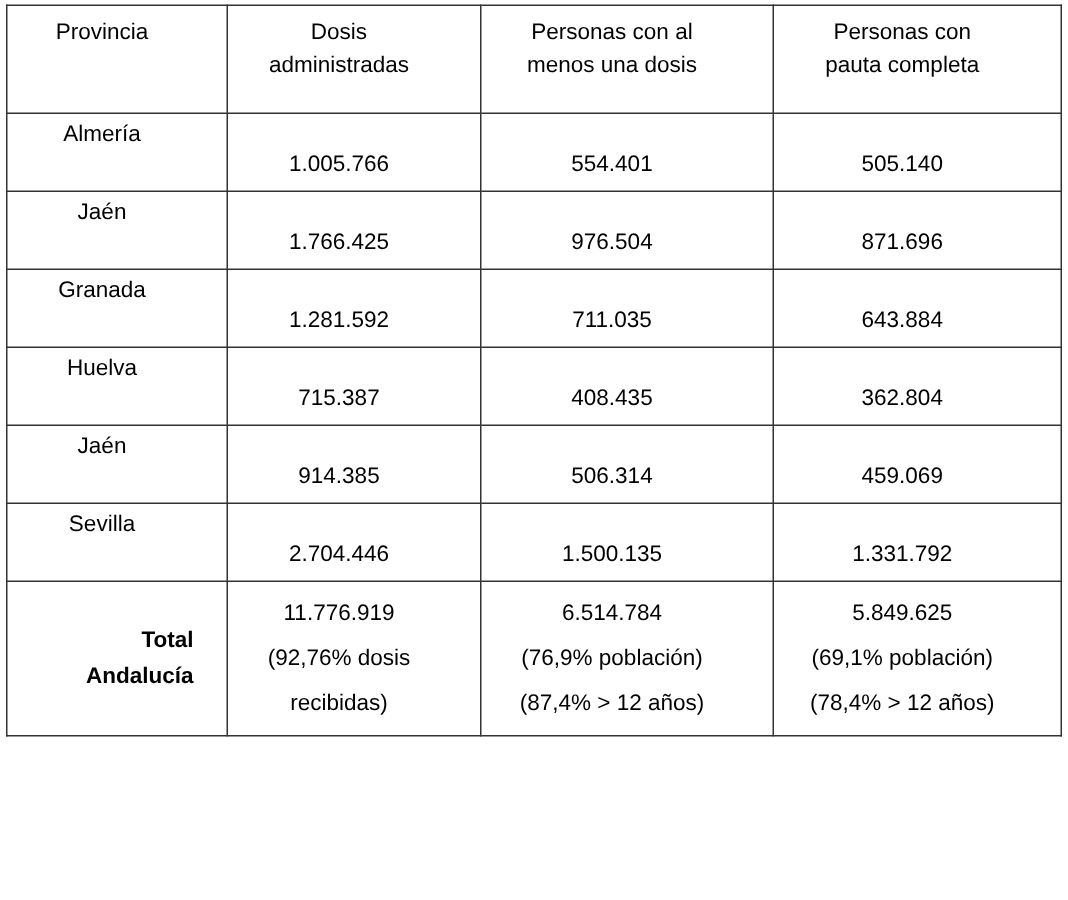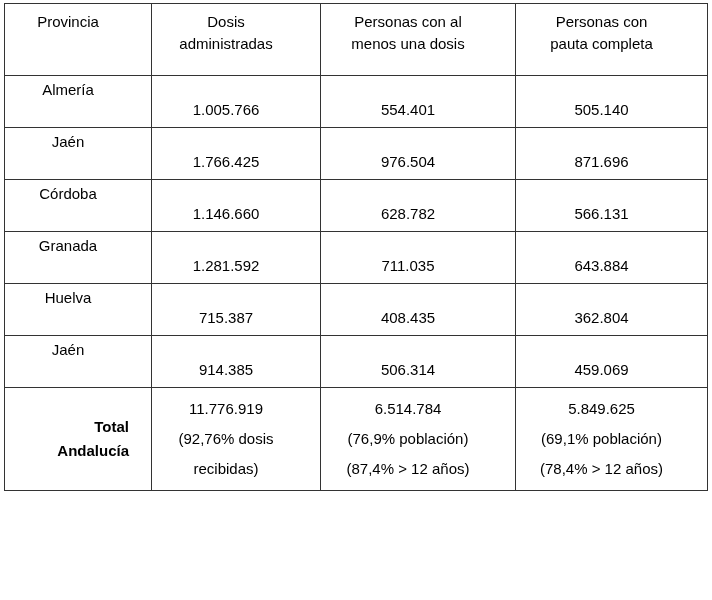--- a/index.html
+++ b/index.html
@@ -104,42 +104,42 @@
         <td class="num-cell">554.401</td>
         <td class="num-cell">505.140</td>
       </tr>
       <tr class="prov-row">
         <td class="prov-cell">Jaén</td>
         <td class="num-cell">1.766.425</td>
         <td class="num-cell">976.504</td>
         <td class="num-cell">871.696</td>
       </tr>
       <tr class="prov-row">
-        <td class="prov-cell">Córdoba</td>
-        <td class="num-cell">1.146.660</td>
-        <td class="num-cell">628.782</td>
-        <td class="num-cell">566.131</td>
-      </tr>
-      <tr class="prov-row">
         <td class="prov-cell">Granada</td>
         <td class="num-cell">1.281.592</td>
         <td class="num-cell">711.035</td>
         <td class="num-cell">643.884</td>
       </tr>
       <tr class="prov-row">
         <td class="prov-cell">Huelva</td>
         <td class="num-cell">715.387</td>
         <td class="num-cell">408.435</td>
         <td class="num-cell">362.804</td>
       </tr>
       <tr class="prov-row">
         <td class="prov-cell">Jaén</td>
         <td class="num-cell">914.385</td>
         <td class="num-cell">506.314</td>
         <td class="num-cell">459.069</td>
+      </tr>
+      <tr class="prov-row">
+        <td class="prov-cell">Sevilla</td>
+        <td class="num-cell">2.704.446</td>
+        <td class="num-cell">1.500.135</td>
+        <td class="num-cell">1.331.792</td>
       </tr>
       <tr class="total-row">
         <td class="total-label-cell">Total
 Andalucía</td>
         <td class="total-cell">
           <p class="val">11.776.919</p>
           <p class="note">(92,76% dosis
 recibidas)</p>
         </td>
         <td class="total-cell">

